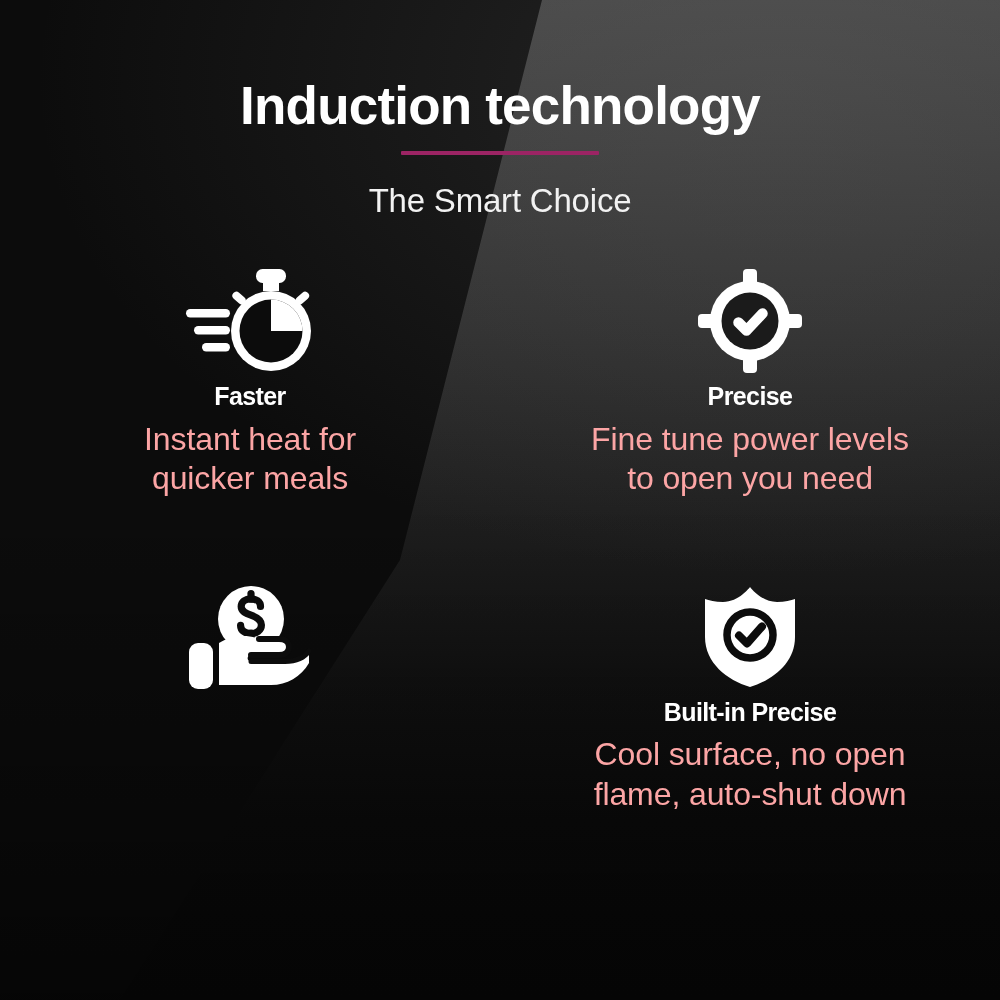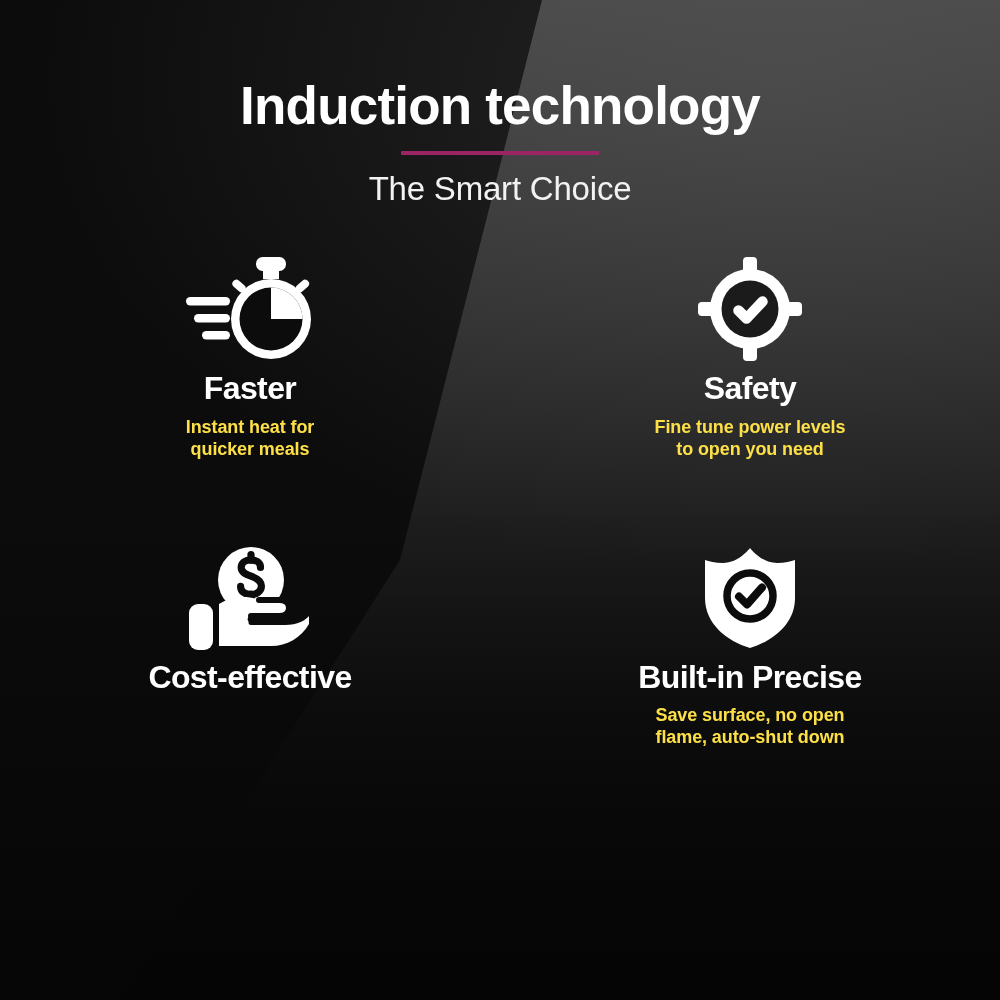--- a/index.html
+++ b/index.html
@@ -70,21 +70,21 @@
     background:#9c2464;
     margin:17px auto 0;
     border-radius:1px;
   }
 
   .subtitle {
     color:#f2f2f2;
     font-size:33px;
     font-weight:normal;
     letter-spacing:-0.2px;
-    margin-top:16px;
+    margin-top:28px;
     line-height:1.1;
   }
 
   
   .grid {
     width:1000px;
     margin-top:48px;
     display:grid;
     grid-template-columns:1fr 1fr;
     grid-template-rows:auto auto;
@@ -98,32 +98,32 @@
   }
 
   .icon-wrap {
     height:108px;
     display:flex; align-items:center; justify-content:center;
     margin-bottom:8px;
   }
 
   .feature-title {
     color:#ffffff;
-    font-size:32px;
+    font-size:25px;
     font-weight:bold;
     letter-spacing:-0.6px;
     line-height:1.1;
     margin-bottom:9px;
     white-space:nowrap;
   }
 
   .feature-desc {
-    color:#fde047;
-    font-size:18px;
-    font-weight:bold;
+    color:#fca5a5;
+    font-size:32px;
+    font-weight:normal;
     line-height:1.23;
     letter-spacing:-0.1px;
     text-align:center;
     white-space:pre-line;
   }
 
   svg { display:block; }
 </style>
 </head>
 <body>
@@ -177,21 +177,21 @@
             <rect x="45" y="87" width="14" height="17" rx="4" fill="#fff"></rect>
             <rect x="0" y="45" width="17" height="14" rx="4" fill="#fff"></rect>
             <rect x="87" y="45" width="17" height="14" rx="4" fill="#fff"></rect>
 
             <circle cx="52" cy="52" r="40" fill="#fff"></circle>
             <circle cx="52" cy="52" r="28.5" fill="#1b1b1b"></circle>
 
             <path d="M40.5 53.5 L48.5 61.5 L64.5 44.5" stroke="#fff" stroke-width="10.5" stroke-linecap="round" stroke-linejoin="round" fill="none"></path>
           </svg>
         </div>
-        <div class="feature-title">Safety</div>
+        <div class="feature-title">Precise</div>
         <div class="feature-desc">Fine tune power levels
 to open you need</div>
       </div>
 
       <div class="cell">
         <div class="icon-wrap">
           <svg width="122" height="104" viewBox="0 0 122 104" aria-hidden="true">
 
             <circle cx="62" cy="34" r="33" fill="#fff"></circle>
 
@@ -213,37 +213,36 @@
                      L96 76.4 C108 76.4 116 72 120 66
                      L120 78 C112 92 98 100 82 100
                      L30 100 Z" fill="#fff"></path>
 
             <path d="M62 70 L90 70 C97 70 100 66 100 62 C100 58 97 54 90 54 L70 54" fill="none" stroke="#0c0c0c" stroke-width="6" stroke-linecap="round"></path>
             <path d="M62 76.4 L96 76.4 C108 76.4 116 72 120 66" fill="none" stroke="#0c0c0c" stroke-width="5" stroke-linecap="round"></path>
 
             <rect x="0" y="58" width="24" height="46" rx="9" fill="#fff"></rect>
           </svg>
         </div>
-        <div class="feature-title">Cost-effective</div>
       </div>
 
       <div class="cell">
         <div class="icon-wrap">
           <svg width="98" height="104" viewBox="0 0 98 104" aria-hidden="true">
 
             <path d="M49 2 C49 2 38 17 22 17 C14 17 8 15.5 4 14
                      L4 52 C4 78 26 95 49 102
                      C72 95 94 78 94 52
                      L94 14 C90 15.5 84 17 76 17
                      C60 17 49 2 49 2 Z" fill="#fff"></path>
 
             <circle cx="49" cy="50" r="23" fill="none" stroke="#0c0c0c" stroke-width="7.5"></circle>
             <path d="M38 50.5 L46 58.5 L61 41.5" stroke="#0c0c0c" stroke-width="8" stroke-linecap="round" stroke-linejoin="round" fill="none"></path>
           </svg>
         </div>
         <div class="feature-title">Built-in Precise</div>
-        <div class="feature-desc">Save surface, no open
+        <div class="feature-desc">Cool surface, no open
 flame, auto-shut down</div>
       </div>
 
     </div>
   </div>
 </div>
 
 </body></html>

